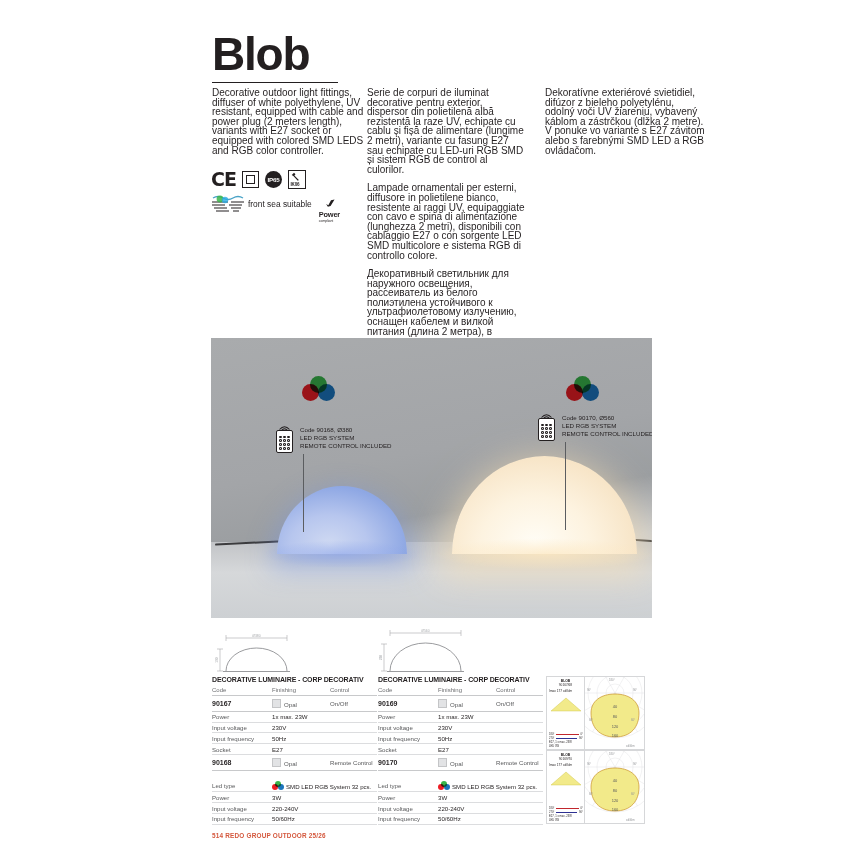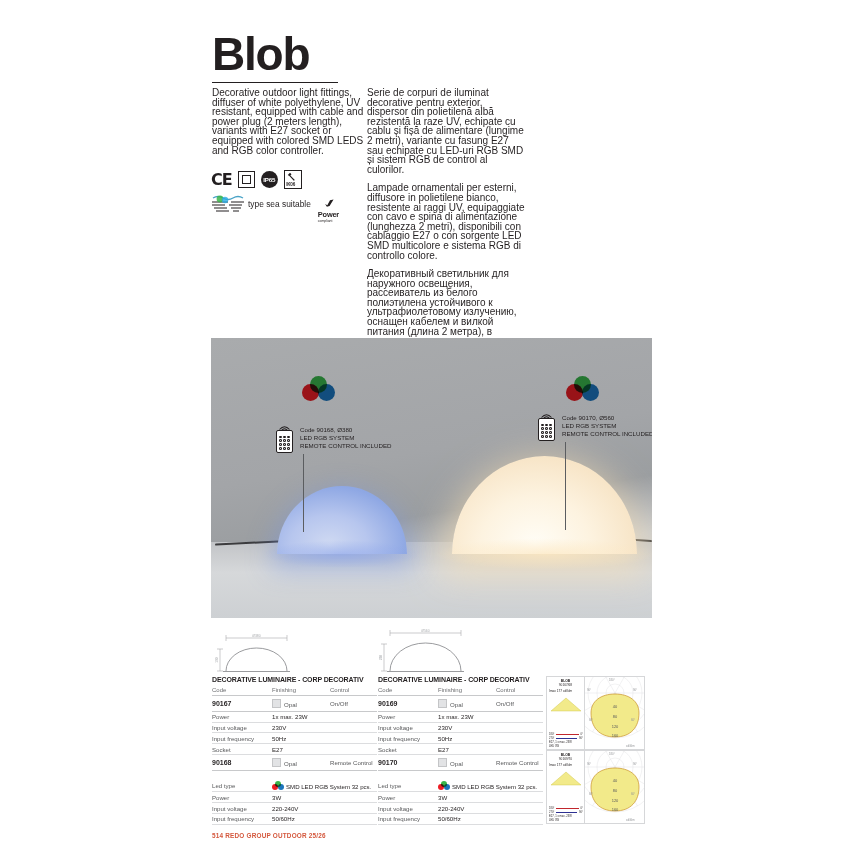--- a/index.html
+++ b/index.html
@@ -19,21 +19,21 @@
   .desc{position:absolute;font-size:10px;line-height:9.6px;color:#231f20;}
   .desc p{margin:0 0 9px 0;}
   .col1{left:212px;top:88px;width:160px;}
   .col2{left:367px;top:88px;width:158px;}
   .col3{left:545px;top:88px;width:160px;}
 
   
   .badges{position:absolute;left:211px;top:168px;width:160px;}
   .badge-row{display:flex;align-items:center;gap:6px;height:22px;}
   .badge-row2{display:flex;align-items:flex-end;gap:7px;margin-top:3px;}
-  .ce{font-size:16px;font-weight:bold;letter-spacing:-1px;line-height:19px;font-family:"DejaVu Sans",sans-serif;}
+  .ce{font-size:19px;font-weight:bold;letter-spacing:-1px;line-height:19px;font-family:"DejaVu Sans",sans-serif;}
   .sq-class{width:15px;height:15px;border:1.6px solid #231f20;display:flex;align-items:center;justify-content:center;}
   .sq-class i{display:block;width:7px;height:7px;border:1.4px solid #231f20;}
   .ip{width:17px;height:17px;border-radius:50%;background:#231f20;color:#fff;font-size:6.2px;font-weight:bold;
       display:flex;align-items:center;justify-content:center;letter-spacing:-0.2px;}
   .ik{width:16px;height:17px;border:1px solid #231f20;position:relative;}
   .ik .hm{position:absolute;left:2px;top:1.5px;width:9px;height:9px;}
   .ik .lbl{position:absolute;left:1.5px;bottom:1px;font-size:4.6px;font-weight:bold;letter-spacing:-0.2px;}
   .seawrap{display:flex;align-items:center;gap:3px;}
   .seaicon{width:34px;height:18px;position:relative;}
   .seatext{font-size:8.4px;line-height:8.6px;color:#231f20;font-weight:500;}
@@ -134,20 +134,21 @@
     <p>Decorative outdoor light fittings, diffuser of white polyethylene, UV resistant, equipped with cable and power plug (2 meters length), variants with E27 socket or equipped with colored SMD LEDS and RGB color controller.</p>
   </div>
 
   <div class="desc col2">
     <p>Serie de corpuri de iluminat decorative pentru exterior, dispersor din polietilenă albă rezistentă la raze UV, echipate cu cablu și fișă de alimentare (lungime 2 metri), variante cu fasung E27 sau echipate cu LED-uri RGB SMD și sistem RGB de control al culorilor.</p>
     <p>Lampade ornamentali per esterni, diffusore in polietilene bianco, resistente ai raggi UV, equipaggiate con cavo e spina di alimentazione (lunghezza 2 metri), disponibili con cablaggio E27 o con sorgente LED SMD multicolore e sistema RGB di controllo colore.</p>
     <p>Декоративный светильник для наружного освещения, рассеиватель из белого полиэтилена устойчивого к ультрафиолетовому излучению, оснащен кабелем и вилкой питания (длина 2 метра), в вариантах исполнения с патроном E27 либо оснащенные цветными светодиодами SMD и системой RGB для управления цветами.</p>
   </div>
 
   <div class="desc col3">
+    <p>Dekoratívne exteriérové svietidiel, difúzor z bieleho polyetylénu, odolný voči UV žiareniu, vybavený káblom a zástrčkou (dĺžka 2 metre). V ponuke vo variante s E27 závitom alebo s farebnými SMD LED a RGB ovládačom.</p>
   </div>
 
   <div class="badges">
     <div class="badge-row">
       <span class="ce">CE</span>
       <span class="sq-class">
           <i></i>
         </span>
       <span class="ip">IP65</span>
       <span class="ik">
@@ -163,21 +164,21 @@
           <svg viewBox="0 0 34 18" width="34" height="18">
             <path d="M2 3 Q7 0 12 3 T22 3 T32 3" stroke="#4aa3c7" stroke-width="1.4" fill="none"></path>
             <path d="M1 7 H17 M20 7 H33" stroke="#231f20" stroke-width="1.2"></path>
             <path d="M1 10 H14 M18 10 H31" stroke="#231f20" stroke-width="1.2"></path>
             <path d="M3 13 H16 M20 13 H30" stroke="#231f20" stroke-width="1.2"></path>
             <path d="M5 16 H18 M22 16 H28" stroke="#231f20" stroke-width="1.2"></path>
             <circle cx="9" cy="4" r="3.4" fill="#39b54a" opacity="0.85"></circle>
             <circle cx="14" cy="5" r="3.2" fill="#29abe2" opacity="0.8"></circle>
           </svg>
         </span>
-        <span class="seatext">type sea suitable</span>
+        <span class="seatext">front sea suitable</span>
       </span>
       <span class="rohs">
         <svg viewBox="0 0 26 9" width="24" height="8">
           <path d="M10 7 L13 1.5 L17 0.5 L12.5 8 L9.5 8.6 L7.5 5.5 Z" fill="#231f20"></path>
         </svg>
         <div class="r1">Power</div>
         <div class="r2">compliant</div>
       </span>
     </div>
   </div>

